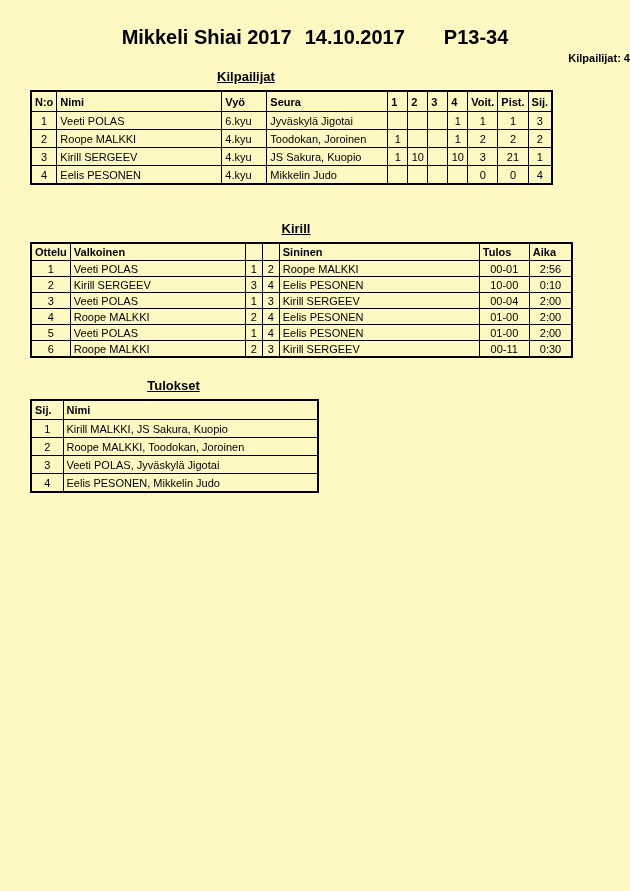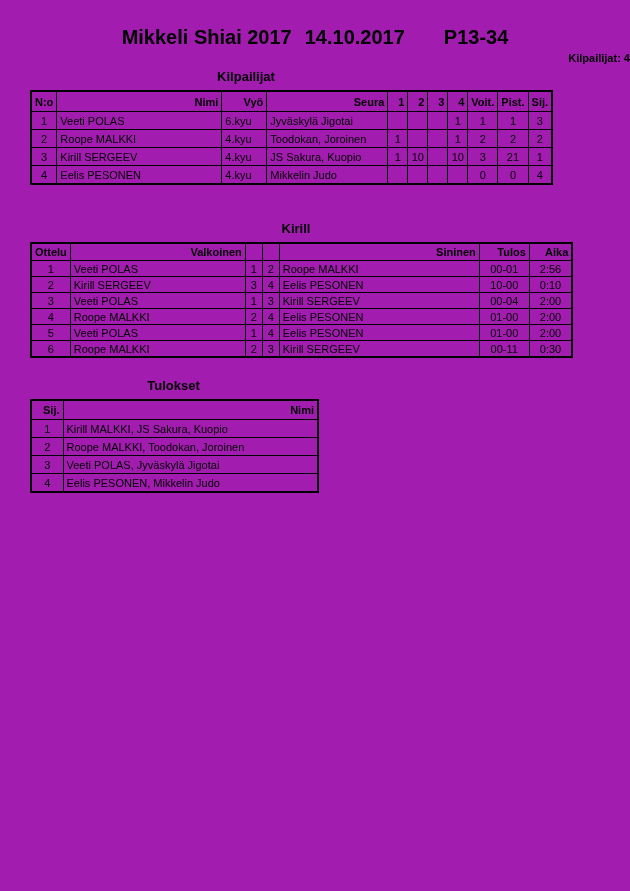--- a/index.html
+++ b/index.html
@@ -1,27 +1,27 @@
 <!DOCTYPE html>
 <html><head>
 <meta charset="utf-8">
 <style>
   html,body{margin:0;padding:0;background:#fff;}
-  .page{width:630px;height:891px;background:#a21caf;color:#000;font-family:"Liberation Sans",sans-serif;overflow:hidden;}
+  .page{width:630px;height:891px;background:#fef9c3;color:#000;font-family:"Liberation Sans",sans-serif;overflow:hidden;}
   .title-row{padding-top:26px;text-align:center;font-size:20px;font-weight:bold;white-space:nowrap;}
   .title-date{margin-left:13px;}
   .title-cat{margin-left:39px;}
   .competitors-count{margin-top:3px;text-align:right;font-size:11px;font-weight:bold;}
-  .section-heading{font-weight:bold;font-size:13px;margin-left:30px;text-align:center;}
+  .section-heading{font-weight:bold;font-size:13px;margin-left:30px;text-align:center;text-decoration:underline;}
   .h-kilpailijat{width:432px;margin-top:5px;}
   .h-ottelut{width:532px;margin-top:36px;}
   .h-tulokset{width:287px;margin-top:20px;}
   table{border-collapse:collapse;table-layout:fixed;margin-left:30px;margin-top:6px;border:2px solid #000;font-size:11px;}
   th,td{border:1px solid #000;padding:0 3px;overflow:hidden;white-space:nowrap;font-weight:normal;vertical-align:middle;}
-  thead th{font-weight:bold;text-align:right;}
+  thead th{font-weight:bold;text-align:left;}
   .t1 th{height:19px;margin-top:26px;} .t1 td{height:17px;}
   .t2 th{height:16px;margin-top:29px;} .t2 td{height:15px;}
   .t3 th{height:18px;} .t3 td{height:17px;}
   .al{text-align:left;}
   .ac{text-align:center;}
 </style>
 </head>
 <body>
 
 <div class="page">

